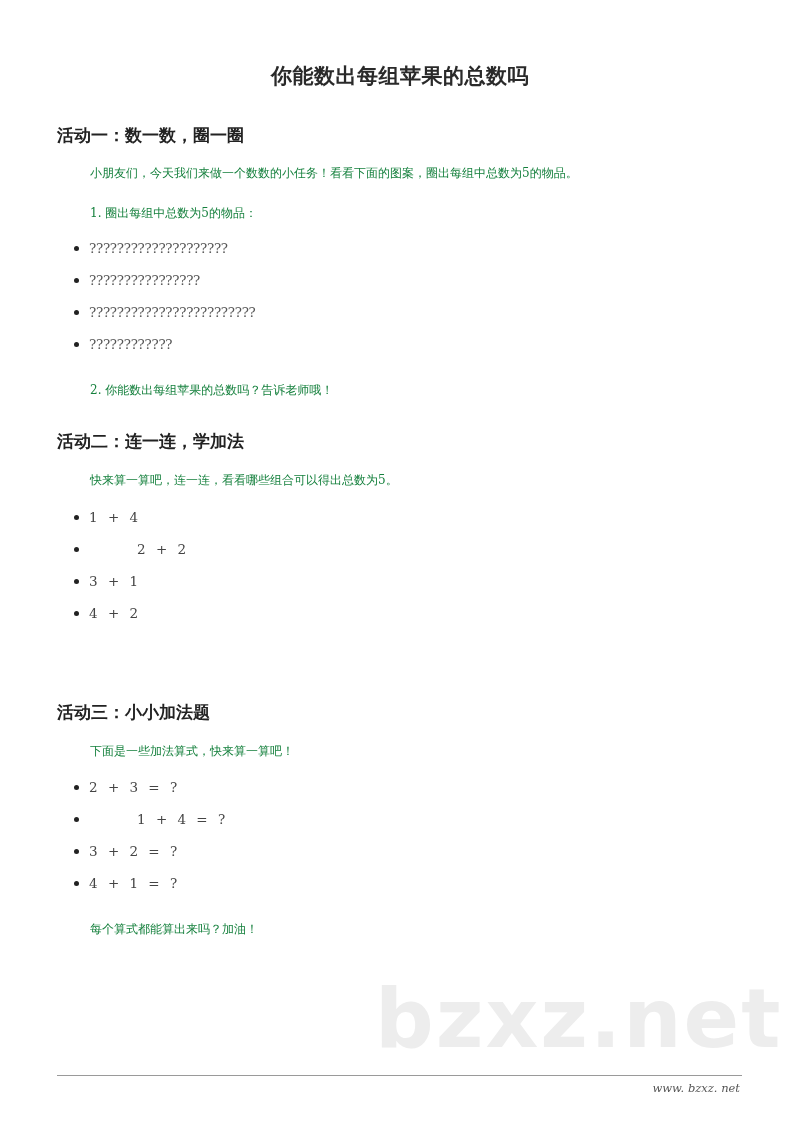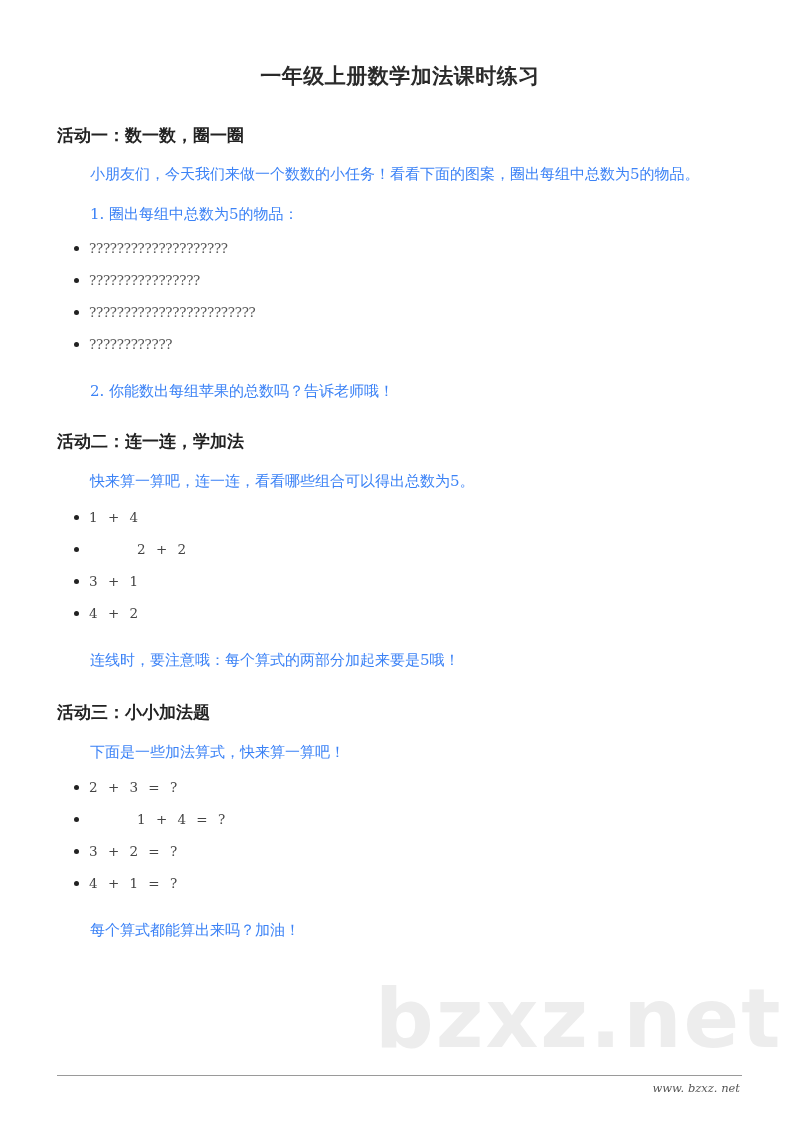--- a/index.html
+++ b/index.html
@@ -35,22 +35,22 @@
       position: absolute;
       left: 57px;
       font-family: "DejaVu Sans", "Liberation Sans", sans-serif;
       font-size: 17px;
       font-weight: bold;
       color: #222222;
     }
     .para {
       position: absolute;
       left: 90px;
-      font-size: 15px;
-      color: #3b82f6;
+      font-size: 12px;
+      color: #15803d;
       white-space: nowrap;
     }
     .bullet-item {
       position: absolute;
       left: 74px;
       font-size: 13.5px;
       color: #444444;
       white-space: nowrap;
       display: flex;
       align-items: center;
@@ -93,21 +93,21 @@
       font-style: italic;
       font-size: 11.5px;
       color: #555555;
     }
   </style>
 </head>
 <body>
 
 <div class="page">
 
-  <div class="doc-title">一年级上册数学加法课时练习</div>
+  <div class="doc-title">你能数出每组苹果的总数吗</div>
 
   <div class="section-heading" style="top:124px;">活动一：数一数，圈一圈</div>
   <div class="para" style="top:165px;">小朋友们，今天我们来做一个数数的小任务！看看下面的图案，圈出每组中总数为5的物品。</div>
   <div class="para" style="top:205px;">1.  圈出每组中总数为5的物品：</div>
 
   <div class="bullet-item" style="top:240px;">
     <span class="bullet-dot"></span>
     <span class="bullet-text qmarks">????????????????????</span>
   </div>
   <div class="bullet-item" style="top:272px;">
@@ -138,21 +138,20 @@
   </div>
   <div class="bullet-item" style="top:573px;">
     <span class="bullet-dot"></span>
     <span class="bullet-text math">3 + 1</span>
   </div>
   <div class="bullet-item" style="top:605px;">
     <span class="bullet-dot"></span>
     <span class="bullet-text math">4 + 2</span>
   </div>
 
-  <div class="para" style="top:651px;">连线时，要注意哦：每个算式的两部分加起来要是5哦！</div>
 
   <div class="section-heading" style="top:701px;">活动三：小小加法题</div>
   <div class="para" style="top:743px;">下面是一些加法算式，快来算一算吧！</div>
 
   <div class="bullet-item" style="top:779px;">
     <span class="bullet-dot"></span>
     <span class="bullet-text math">2 + 3 = ?</span>
   </div>
   <div class="bullet-item" style="top:811px;gap:48px;">
     <span class="bullet-dot"></span>

